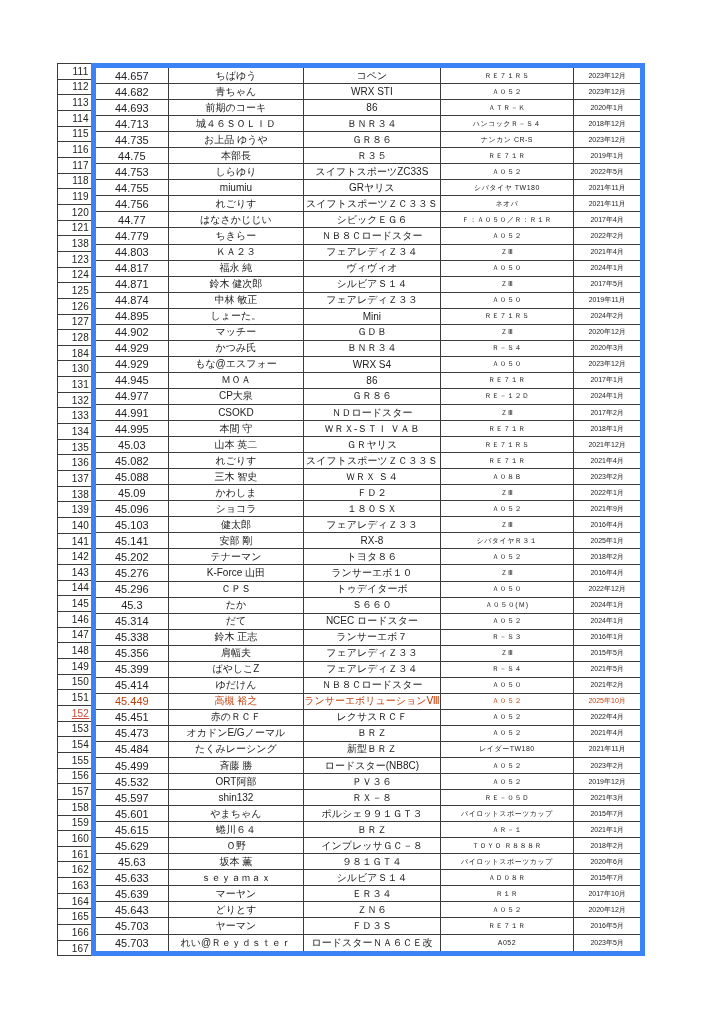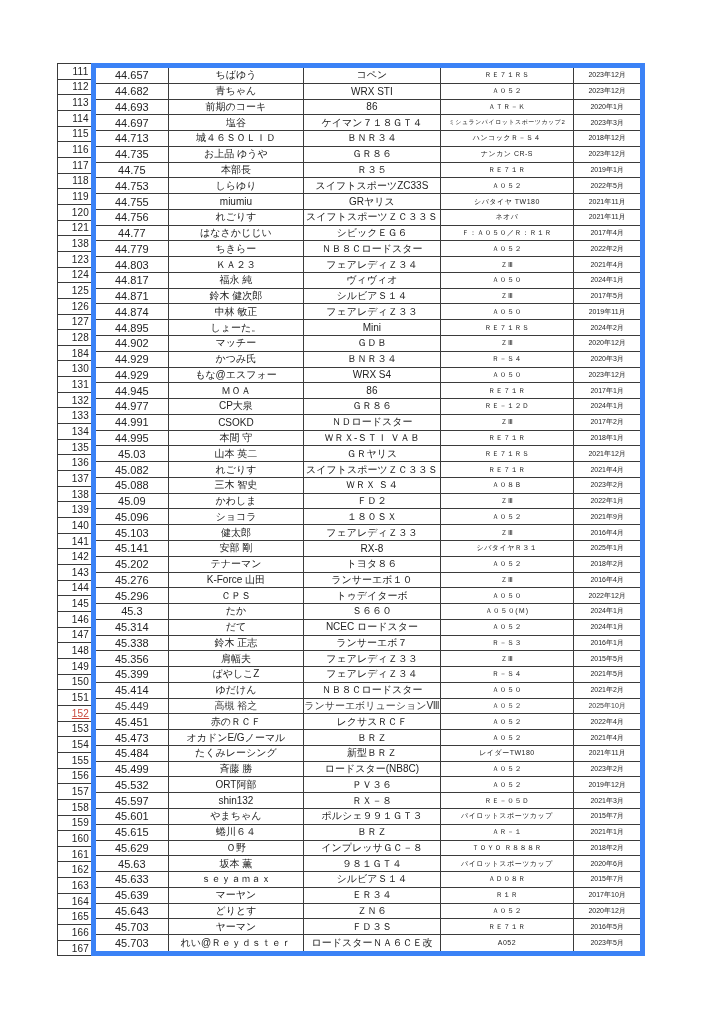--- a/index.html
+++ b/index.html
@@ -119,27 +119,20 @@
       <div class="cell date">2023年12月</div>
     </div>
     <div class="trow">
       <div class="cell time">44.693</div>
       <div class="cell driver">前期のコーキ</div>
       <div class="cell car">86</div>
       <div class="cell tire">ＡＴＲ－Ｋ</div>
       <div class="cell date">2020年1月</div>
     </div>
     <div class="trow">
-      <div class="cell time">44.697</div>
-      <div class="cell driver">塩谷</div>
-      <div class="cell car">ケイマン７１８ＧＴ４</div>
-      <div class="cell tire" style="font-size: 6px;">ミシュランパイロットスポーツカップ2</div>
-      <div class="cell date">2023年3月</div>
-    </div>
-    <div class="trow">
       <div class="cell time">44.713</div>
       <div class="cell driver">城４６ＳＯＬＩＤ</div>
       <div class="cell car">ＢＮＲ３４</div>
       <div class="cell tire">ハンコックＲ－Ｓ４</div>
       <div class="cell date">2018年12月</div>
     </div>
     <div class="trow">
       <div class="cell time">44.735</div>
       <div class="cell driver">お上品 ゆうや</div>
       <div class="cell car">ＧＲ８６</div>
@@ -377,21 +370,21 @@
       <div class="cell tire">Ｒ－Ｓ４</div>
       <div class="cell date">2021年5月</div>
     </div>
     <div class="trow">
       <div class="cell time">45.414</div>
       <div class="cell driver">ゆだけん</div>
       <div class="cell car">ＮＢ８Ｃロードスター</div>
       <div class="cell tire">Ａ０５０</div>
       <div class="cell date">2021年2月</div>
     </div>
-    <div class="trow" style="color: #404040; text-align: center;">
+    <div class="trow" style="color: #c2410c; text-align: center;">
       <div class="cell time">45.449</div>
       <div class="cell driver">高槻 裕之</div>
       <div class="cell car">ランサーエボリューションⅧ</div>
       <div class="cell tire">Ａ０５２</div>
       <div class="cell date">2025年10月</div>
     </div>
     <div class="trow">
       <div class="cell time">45.451</div>
       <div class="cell driver">赤のＲＣＦ</div>
       <div class="cell car">レクサスＲＣＦ</div>

